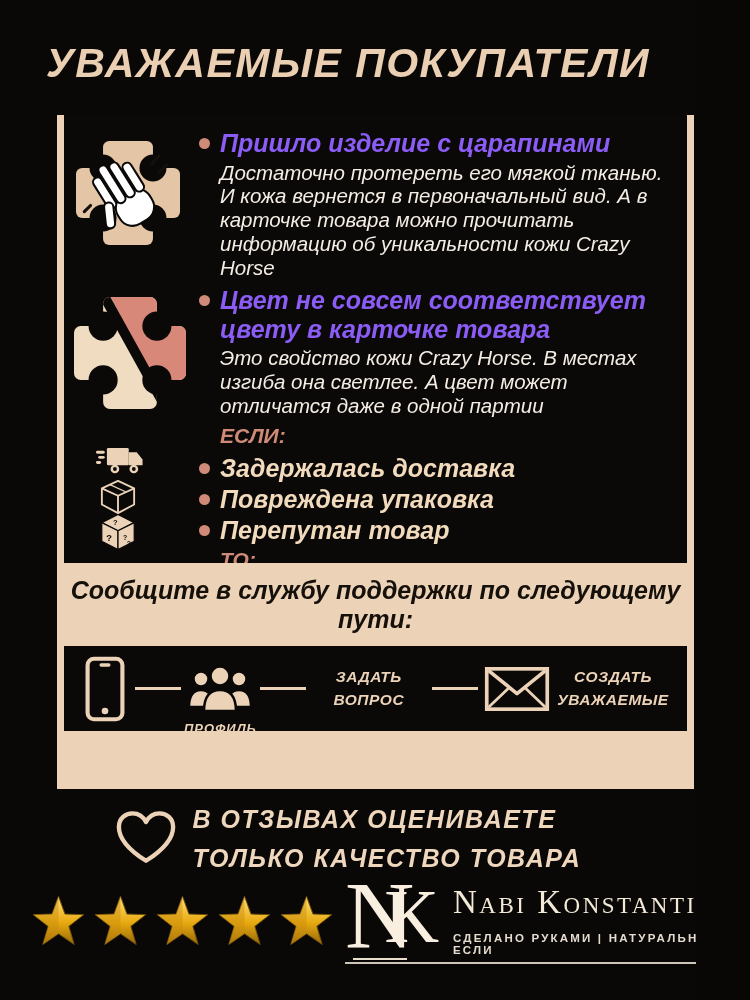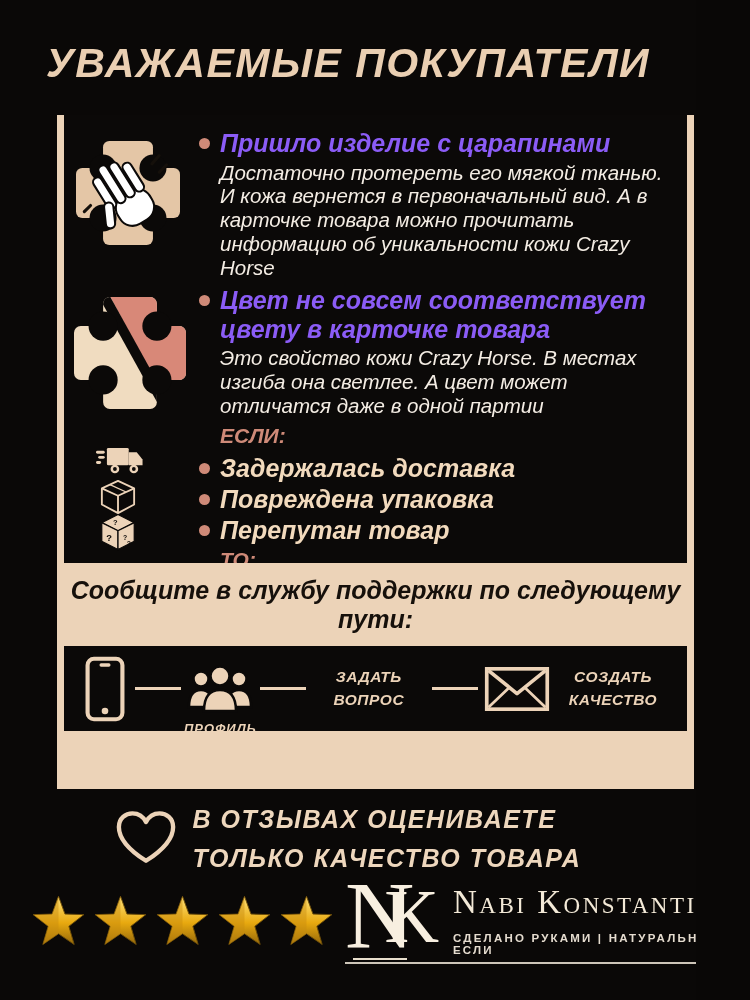--- a/index.html
+++ b/index.html
@@ -247,21 +247,21 @@
       <div class="step">
         <span>
           <svg width="66" height="48" viewBox="0 0 72 50">
             <rect x="3" y="3" width="66" height="44" fill="none" stroke="#ecd3b8" stroke-width="4"></rect>
             <path d="M5,5 L36,30 L67,5" fill="none" stroke="#ecd3b8" stroke-width="4" stroke-linejoin="round"></path>
             <path d="M5,45 L27,24 M67,45 L45,24" fill="none" stroke="#ecd3b8" stroke-width="3"></path>
           </svg>
         </span>
       </div>
 
-      <div class="step-text">СОЗДАТЬ КАЧЕСТВО</div>
+      <div class="step-text">СОЗДАТЬ УВАЖАЕМЫЕ</div>
     </div>
   </div>
 
   <div class="review-row">
     <span>
       <svg width="62" height="57" viewBox="0 0 64 58">
         <path d="M32,52 C10,38 4,26 4,17 C4,8 11,3 18,3 C24,3 29,6 32,12 C35,6 40,3 46,3 C53,3 60,8 60,17 C60,26 54,38 32,52 Z" fill="none" stroke="#ecd3b8" stroke-width="4.5" stroke-linejoin="round"></path>
       </svg>
     </span>
     <div class="review-text">

